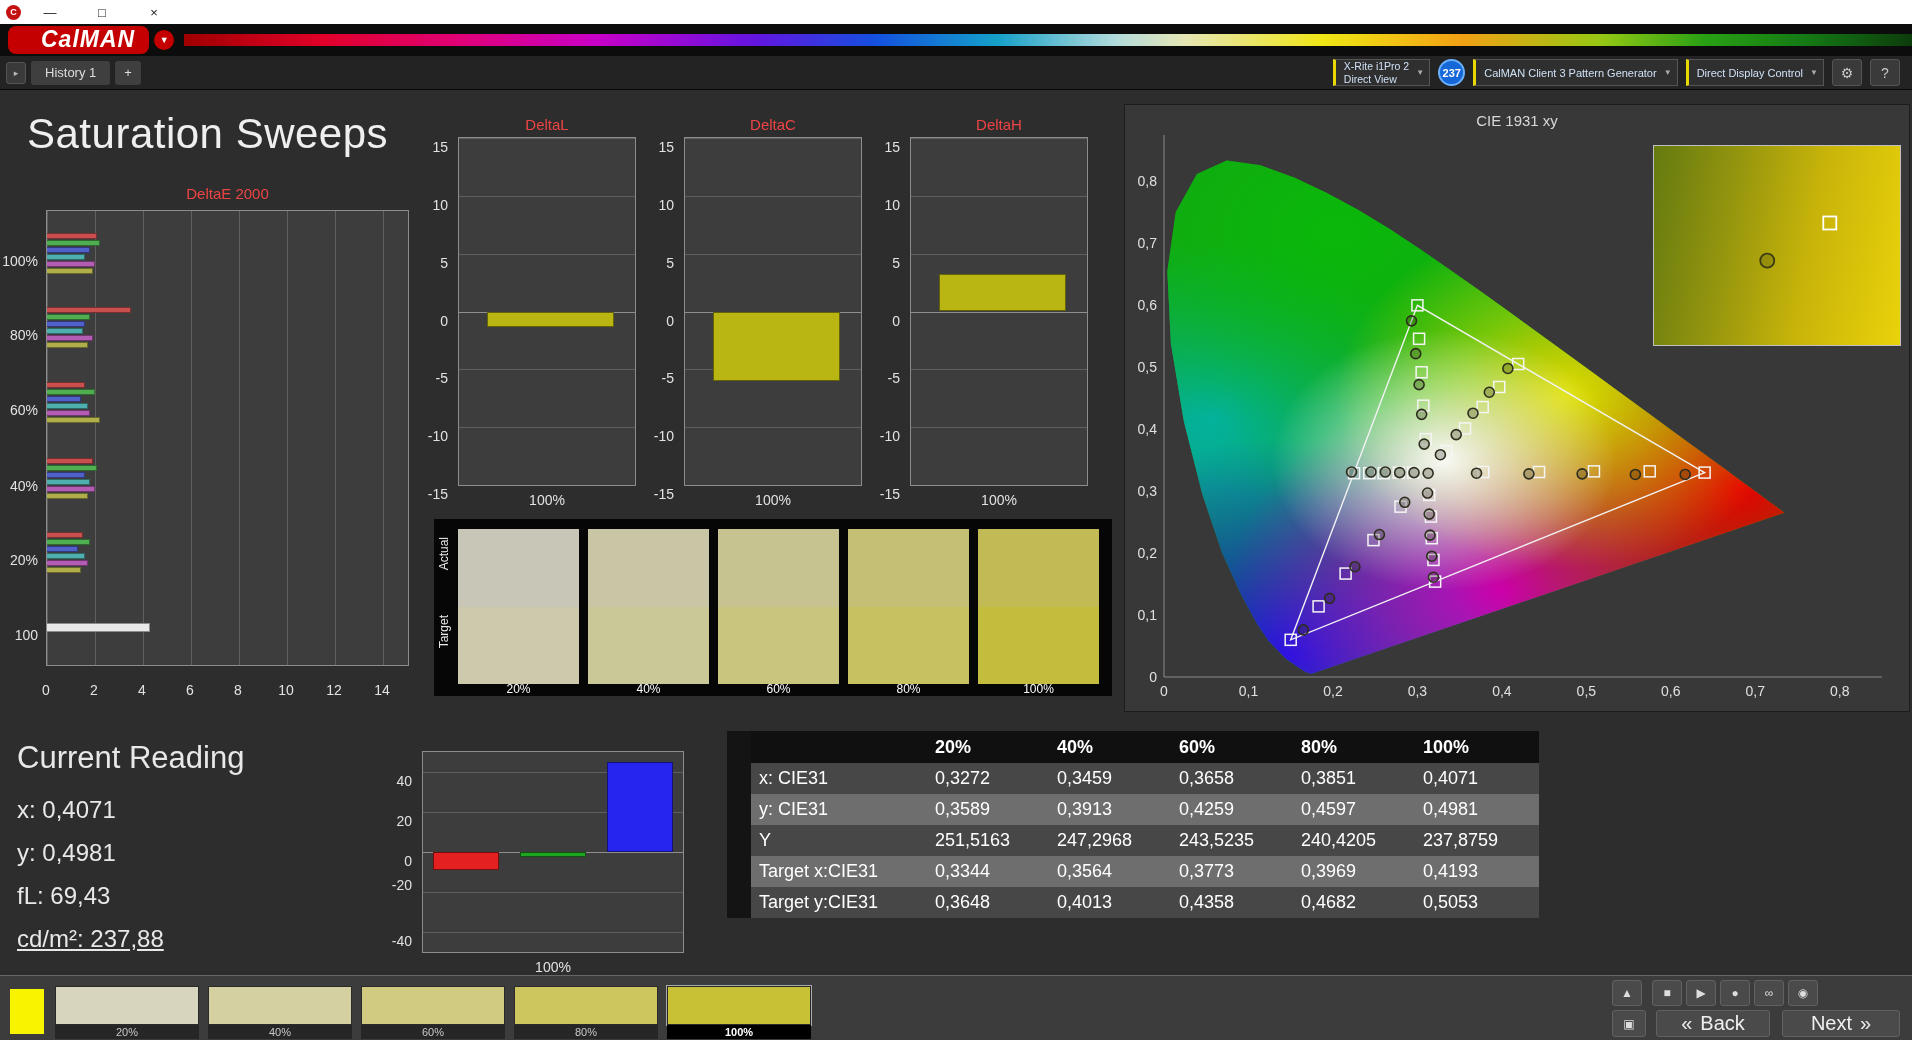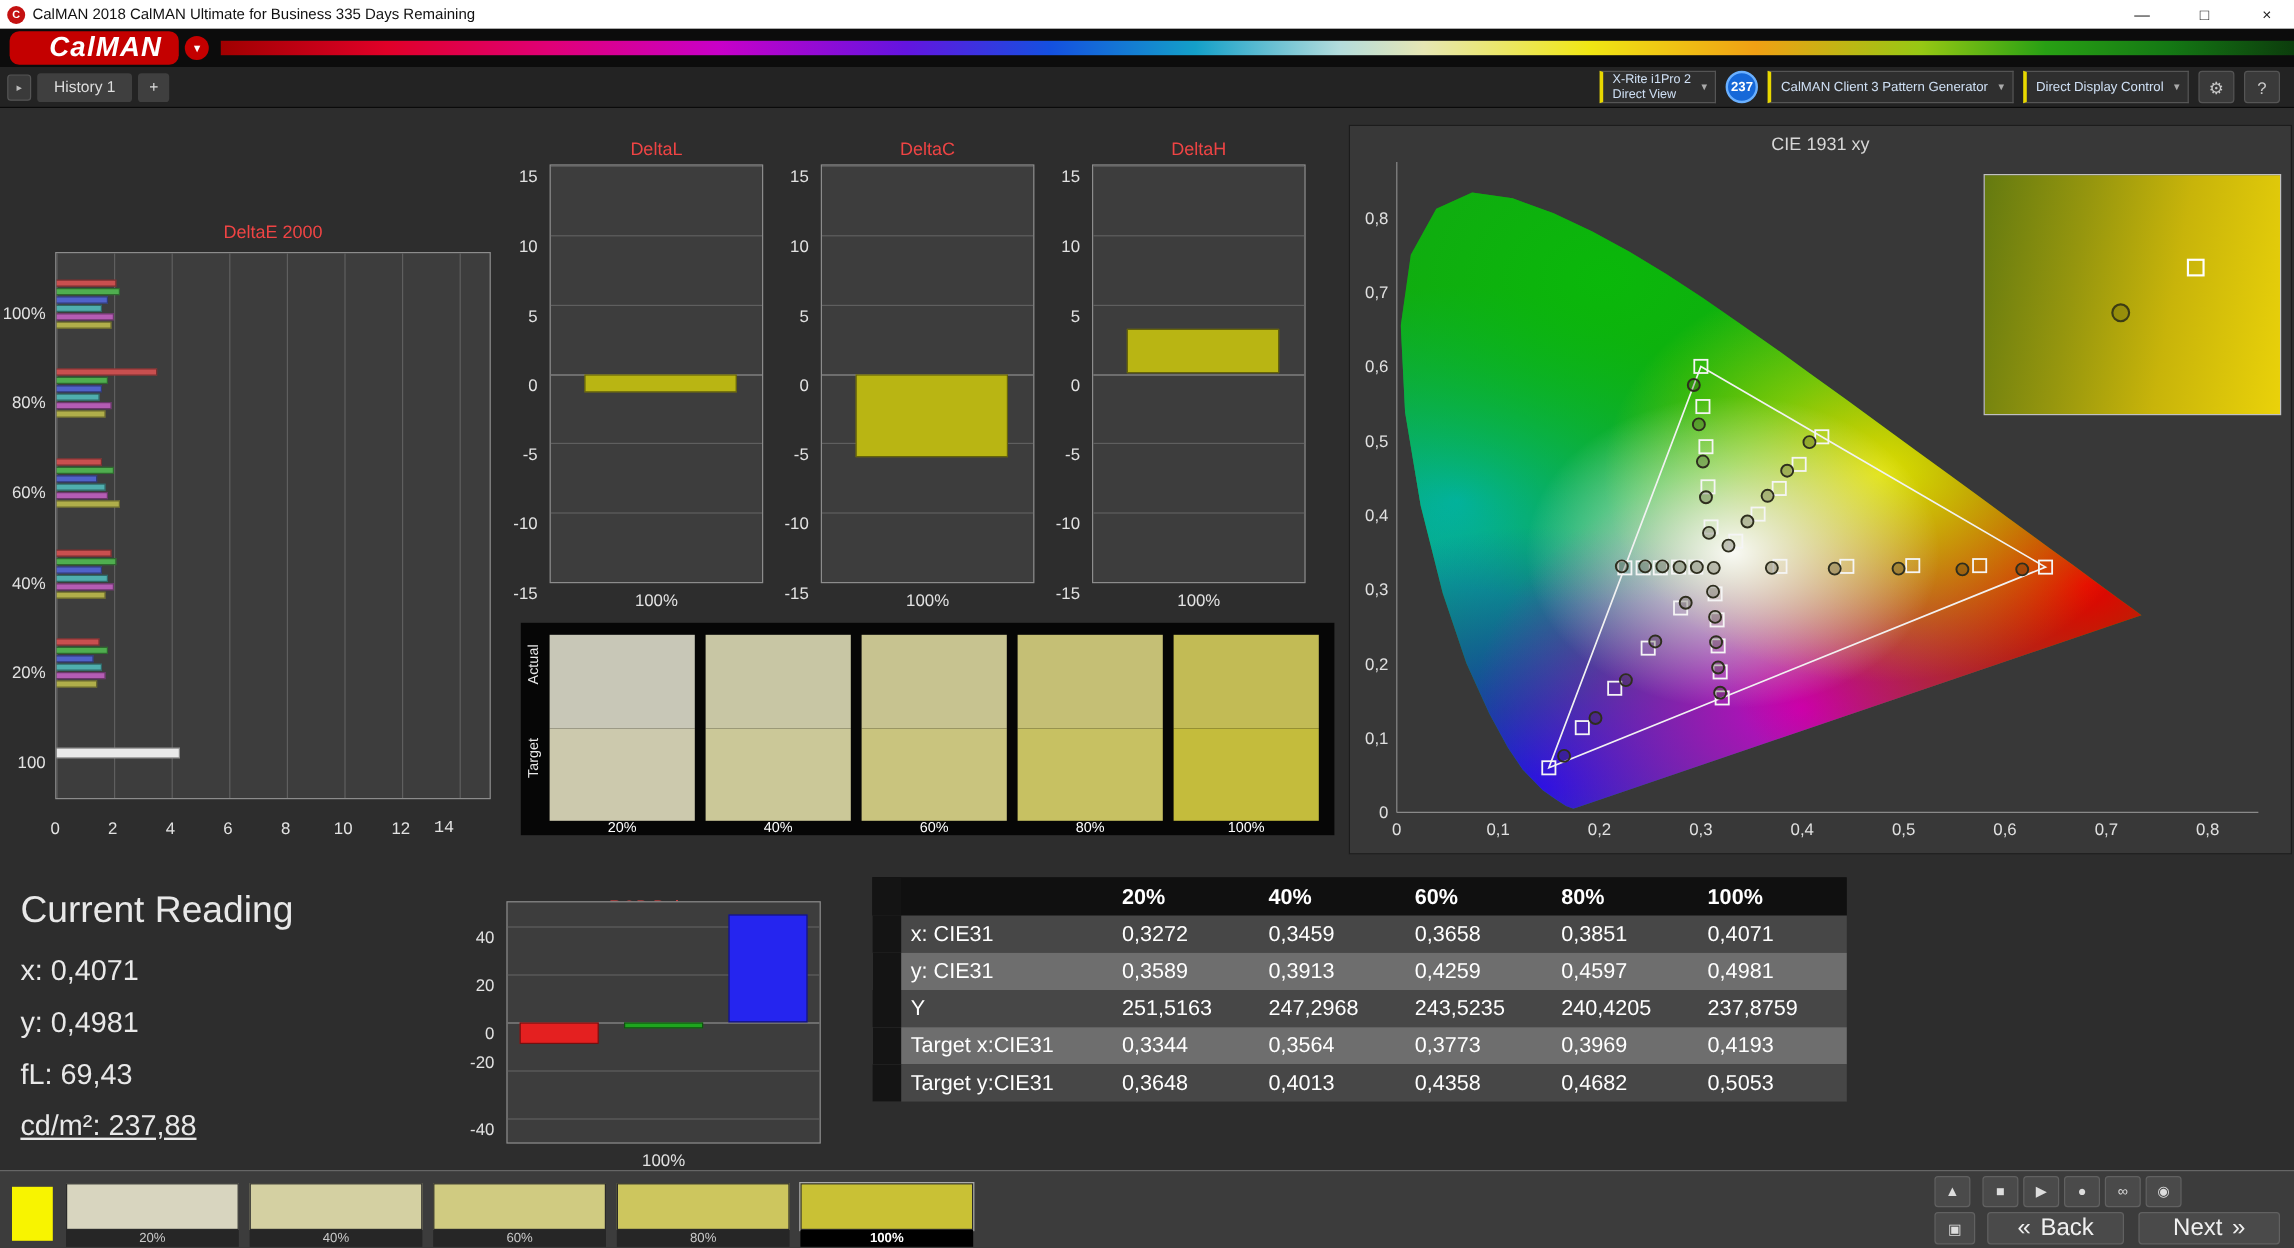--- a/index.html
+++ b/index.html
@@ -58,21 +58,20 @@
   .patch-label{position:absolute;top:49px;width:144px;height:14px;background:#262626;color:#c8c8c8;font-size:11px;display:flex;align-items:center;justify-content:center;}
   .patch-label.sel{background:#000;color:#fff;font-weight:bold;}
   .ctl-btn{position:absolute;background:#4a4a4a;border:1px solid #616161;border-radius:3px;color:#ddd;display:flex;align-items:center;justify-content:center;font-size:12px;}
   .nav-big{font-size:20px;color:#f0f0f0;gap:8px;}
 </style>
 </head>
 <body>
 
 <div class="titlebar">
   <span class="app-dot">C</span>
-  <span class="tb-title">CalMAN 2018 CalMAN Ultimate for Business 335 Days Remaining</span>
   <span class="win-btn">—</span>
   <span class="win-btn">□</span>
   <span class="win-btn">×</span>
 </div>
 
 <div class="brand-row">
   <div class="brand-badge">
     <span class="brand-text">CalMAN</span>
   </div>
   <span class="brand-caret">▼</span>
@@ -97,20 +96,21 @@
     <div class="dd">
       <span>Direct Display Control</span>
       <span class="caret">▼</span>
     </div>
     <span class="sq-btn">⚙</span>
     <span class="sq-btn">?</span>
   </div>
 </div>
 
 <div class="main">
+  <div class="page-title">Saturation Sweeps</div>
 
   <div class="panel-title" style="left:46px;top:95px;width:363px;">DeltaE 2000</div>
   <div class="axis-col" id="de-ylabels" style="left:0;top:120px;width:42px;height:456px;">
       <div style="top: 33px; right: 4px;">100%</div>
       <div style="top: 107px; right: 4px;">80%</div>
       <div style="top: 182px; right: 4px;">60%</div>
       <div style="top: 258px; right: 4px;">40%</div>
       <div style="top: 332px; right: 4px;">20%</div>
       <div style="top: 407px; right: 4px;">100</div>
     </div>
@@ -156,21 +156,21 @@
       <div class="bar-h" style="top: 411.5px; height: 9px; width: 103.2px; background: rgb(233, 233, 233); border-right: 1px solid rgba(0, 0, 0, 0.4); border-bottom: 1px solid rgba(0, 0, 0, 0.4); border-top: 1px solid rgba(0, 0, 0, 0.4);"></div>
     </div>
   <div class="axis-col" id="de-xlabels" style="left:46px;top:582px;width:363px;height:18px;">
       <div style="left: 0px; transform: translateX(-50%);">0</div>
       <div style="left: 48px; transform: translateX(-50%);">2</div>
       <div style="left: 96px; transform: translateX(-50%);">4</div>
       <div style="left: 144px; transform: translateX(-50%);">6</div>
       <div style="left: 192px; transform: translateX(-50%);">8</div>
       <div style="left: 240px; transform: translateX(-50%);">10</div>
       <div style="left: 288px; transform: translateX(-50%);">12</div>
-      <div style="left: 324px; transform: translateX(-50%); font-family: Liberation Mono, monospace;">14</div>
+      <div style="left: 336px; transform: translateX(-50%);">14</div>
     </div>
 
   <div class="panel-title" style="left:458px;top:26px;width:178px;">DeltaL</div>
   <div class="axis-col" id="dl-ylabels" style="left:414px;top:47px;width:38px;height:349px;">
       <div style="top: -8px; right: 4px;">15</div>
       <div style="top: 49.8333px; right: 4px;">10</div>
       <div style="top: 107.667px; right: 4px;">5</div>
       <div style="top: 165.5px; right: 4px;">0</div>
       <div style="top: 223.333px; right: 4px;">-5</div>
       <div style="top: 281.167px; right: 4px;">-10</div>

